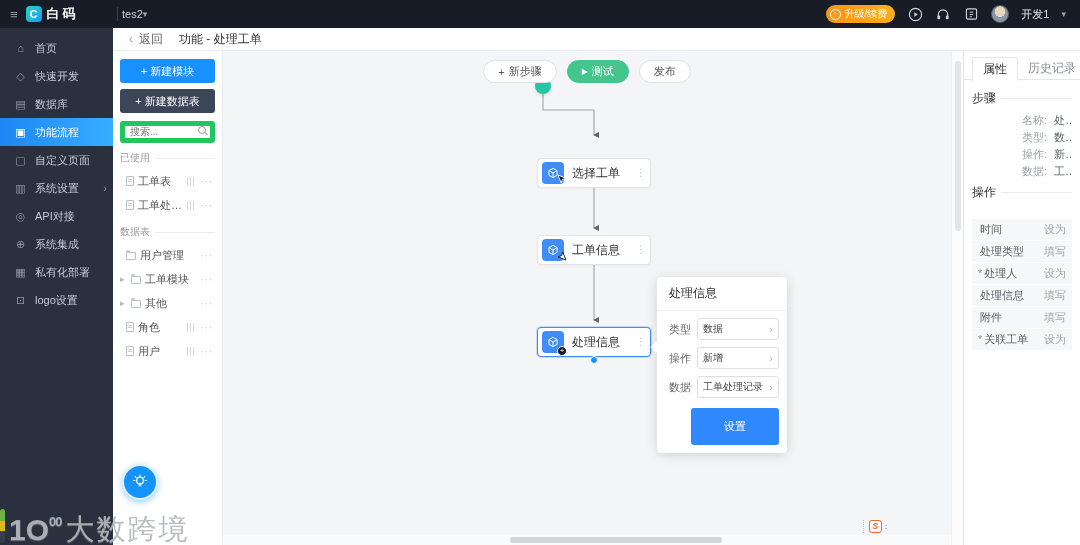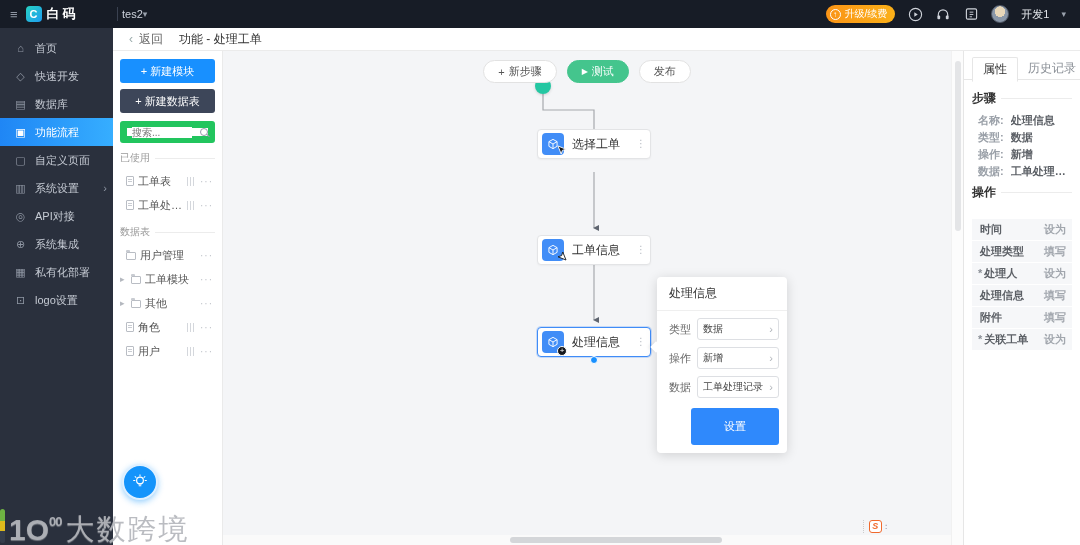--- a/index.html
+++ b/index.html
@@ -46,21 +46,21 @@
                    gap:6px; padding-left:16px; flex:none; }
   .back-chevron { color:#9aa; font-size:12px; }
   .back-label { color:#666; font-size:12px; cursor:pointer; }
   .canvas-title { color:#333; font-size:12px; margin-left:10px; }
   .inner-row { flex:1; display:flex; min-height:0; }
 
   
   .module-panel { width:110px; flex:none; background:#fff; border-right:1px solid #eaeaea; padding:8px 7px; overflow:hidden; }
   .btn-blue { width:100%; height:24px; background:#1890ff; color:#fff; border:none; border-radius:3px; font-size:11px; cursor:pointer; margin-bottom:6px; font-family:inherit; }
   .btn-dark { width:100%; height:24px; background:#3d4659; color:#fff; border:none; border-radius:3px; font-size:11px; cursor:pointer; margin-bottom:8px; font-family:inherit; }
-  .search-box { display:flex; align-items:center; border:7px solid #22c55e; border-radius:3px; height:22px; padding:0 5px; gap:4px; margin-bottom:8px; }
+  .search-box { display:flex; align-items:flex-start; border:5px solid #22c55e; border-radius:3px; height:22px; padding:0 5px; gap:4px; margin-bottom:8px; }
   .search-box input { border:none; outline:none; width:60px; font-size:10px; color:#666; font-family:inherit; }
   .search-sep { width:1px; height:12px; background:#e3e3e3; margin-left:auto; }
   .search-ico { width:8px; height:8px; border:1px solid #99a; border-radius:50%; position:relative; flex:none; }
   .search-ico::after { content:""; position:absolute; width:4px; height:1px; background:#99a; right:-3px; bottom:-1px; transform:rotate(45deg); }
   .panel-sec { display:flex; align-items:center; gap:5px; color:#999; font-size:10px; margin:8px 0 4px; white-space:nowrap; }
   .panel-sec::after { content:""; flex:1; height:1px; background:#ececec; }
   .p-item { height:24px; display:flex; align-items:center; gap:4px; font-size:11px; color:#555; padding-left:6px; cursor:pointer; white-space:nowrap; }
   .p-item .grow { flex:1; overflow:hidden; text-overflow:ellipsis; }
   .caret-r { color:#b3b7be; font-size:9px; width:7px; margin-left:-6px; flex:none; }
   .doc-ico { width:8px; height:10px; border:1px solid #b9bdc4; border-radius:1px; flex:none; position:relative; }
@@ -122,24 +122,24 @@
   
   .bulb-btn { position:absolute; left:9px; top:436px; width:36px; height:36px; border-radius:50%; background:#1494fb;
               border:2px solid #dff0ff; box-shadow:0 2px 6px rgba(20,148,251,.45); z-index:20; display:flex;
               align-items:center; justify-content:center; cursor:pointer; }
 
   
   .props { width:117px; flex:none; background:#fff; border-left:1px solid #e6e6e6; font-size:11px; overflow:hidden; }
   .props-tabs { display:flex; align-items:flex-start; border-bottom:1px solid #e6e6e6; padding:6px 0 0 8px; height:29px; }
   .ptab { font-size:12px; color:#8a8f96; padding:3px 10px; cursor:pointer; white-space:nowrap; }
   .ptab.active { color:#333; background:#fff; border:1px solid #e6e6e6; border-bottom:1px solid #fff; border-radius:2px 2px 0 0; margin-bottom:-1px; }
-  .props-body { padding:6px 8px;font-weight:bold; }
+  .props-body { padding:6px 8px; }
   .sec-title { display:flex; align-items:center; gap:5px; color:#333; font-size:12px; margin:4px 0 5px; }
   .sec-title::after { content:""; flex:1; height:1px; background:#ececec; }
-  .kv { display:flex; gap:7px; padding:2px 0 2px 6px; line-height:13px; white-space:nowrap; }
+  .kv { display:flex; gap:7px; padding:2px 0 2px 6px; line-height:13px; white-space:nowrap;margin-left:44px; }
   .kv-label { color:#9aa0a8; flex:none; }
   .kv-label::after { content:":"; }
   .kv-val { color:#5c6066; overflow:hidden; text-overflow:ellipsis; }
   .op-table { margin-top:18px; }
   .op-row { display:flex; align-items:center; justify-content:space-between; height:21px; background:#f6f7f9;
             margin-bottom:1px; padding:0 6px; cursor:pointer; }
   .op-label { color:#5c6066; white-space:nowrap; }
   .req { color:#8a8f96; margin-right:2px; }
   .op-val { color:#a2a7ae; }
 
@@ -334,21 +334,21 @@
                 <path d="M0.5,0.5 L6.5,3.5 L0.5,6.5 Z" fill="#5f6570" transform="rotate(90 3.5 3.5)"></path>
               </marker>
             </defs>
             <path d="M320,43 L320,59 L371,59 L371,84" fill="none" stroke="#a6a9ad" stroke-width="1.2" marker-end="url(#arrow)"></path>
             <path d="M371,121 L371,177" fill="none" stroke="#a6a9ad" stroke-width="1.2" marker-end="url(#arrow)"></path>
             <path d="M371,214 L371,269" fill="none" stroke="#a6a9ad" stroke-width="1.2" marker-end="url(#arrow)"></path>
           </svg>
 
           <div class="start-node"></div>
 
-          <div class="flow-node" style="top:78px;">
+          <div class="flow-node" style="top:107px;">
             <span class="node-ico">
               <svg width="14" height="14" viewBox="0 0 24 24">
                   <path d="M12 4 L19 8 L19 16 L12 20 L5 16 L5 8 Z M5 8 L12 12 L19 8 M12 12 L12 20" fill="none" stroke="#fff" stroke-width="1.6" stroke-linejoin="round"></path>
                 </svg>
               <span class="badge">
                 <svg width="10" height="10" viewBox="0 0 10 10">
                     <path d="M1,1 L9,4.2 L5.4,5.4 L4.2,9 Z" fill="#15181d" stroke="#fff" stroke-width="0.9"></path>
                   </svg>
               </span>
             </span>

